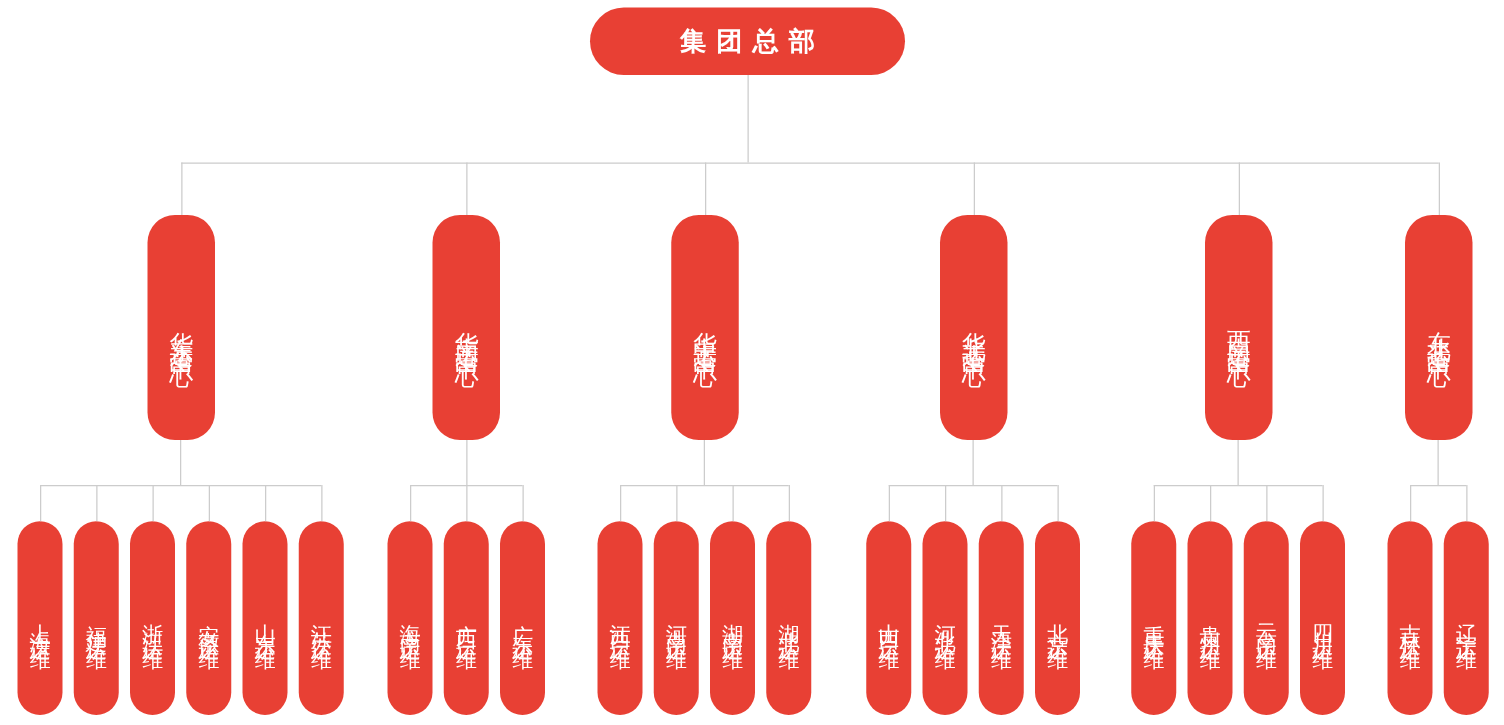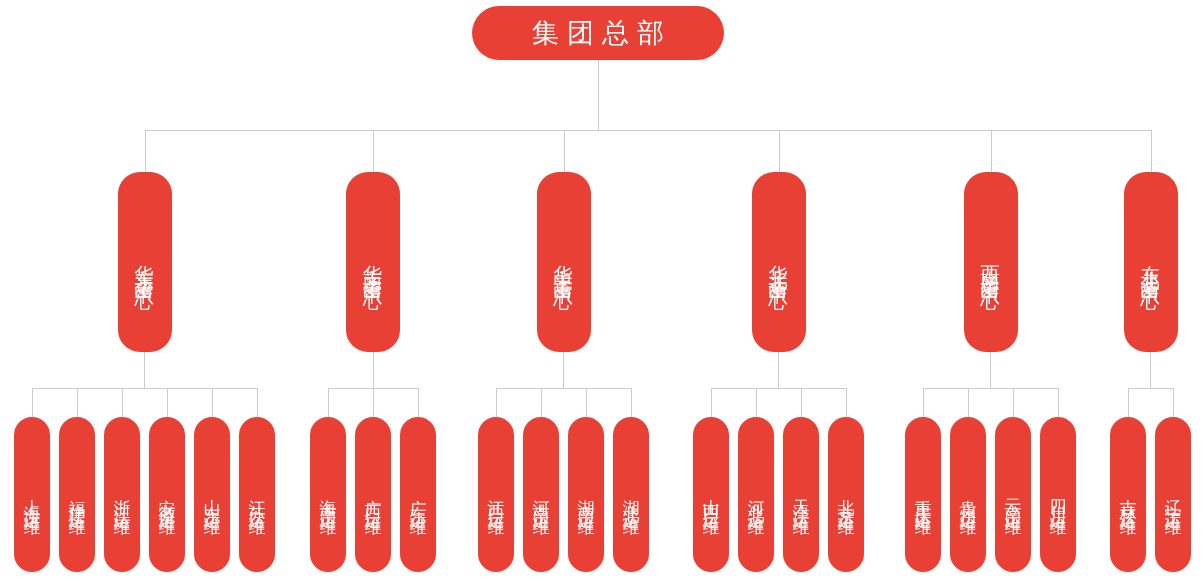--- a/index.html
+++ b/index.html
@@ -22,22 +22,22 @@
   
   .root-node {
     position: absolute;
     left: 472px;
     top: 6px;
     width: 252px;
     height: 54px;
     border-radius: 27px;
   }
   .root-node span {
-    font-size: 27px;
-    font-weight: normal;
+    font-size: 21px;
+    font-weight: bold;
     letter-spacing: 8px;
     margin-right: -8px;
     white-space: nowrap;
   }
   
   .group {
     position: absolute;
     top: 172px;
     display: flex;
     flex-direction: column;

